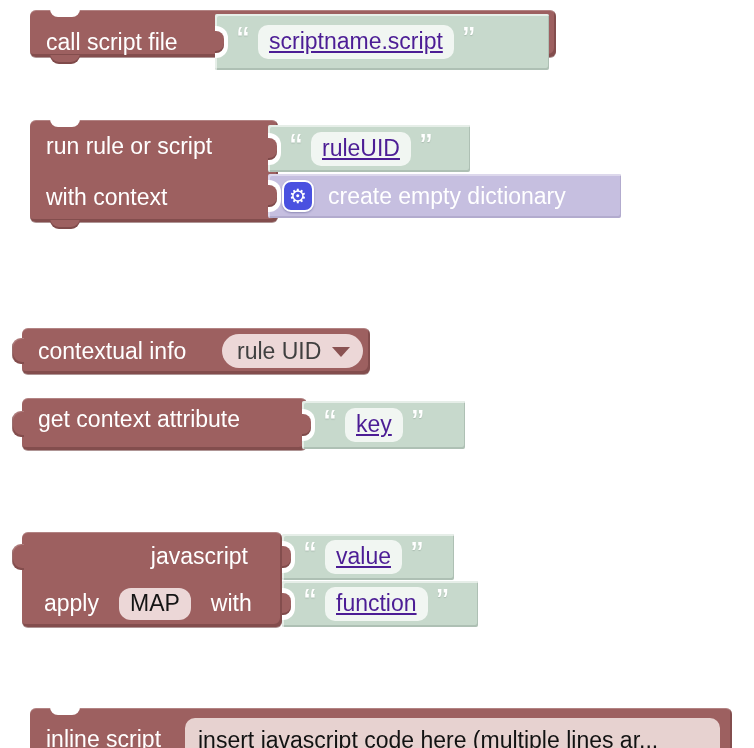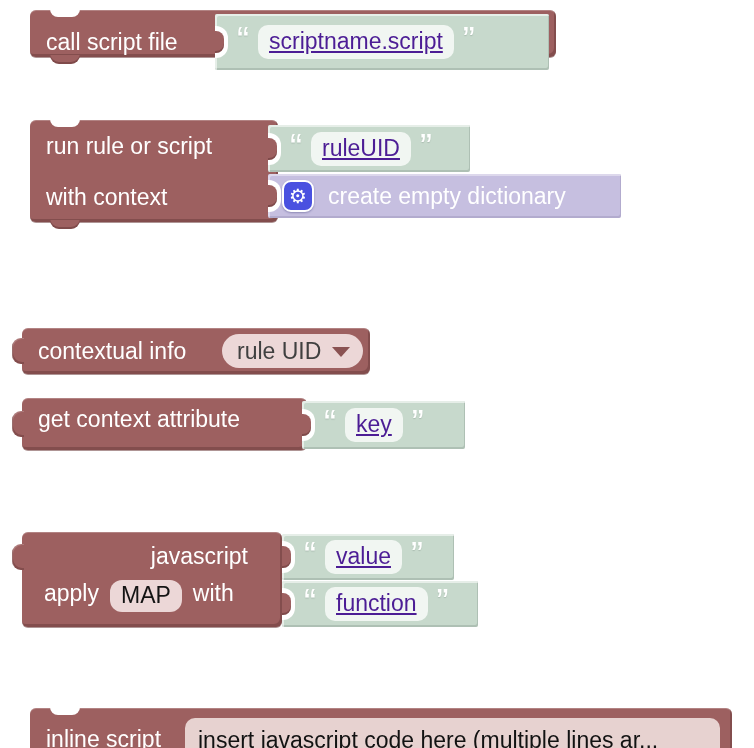--- a/index.html
+++ b/index.html
@@ -139,21 +139,21 @@
   }
   .code-field {
     position:absolute;
     background:#e7d2d0;
     border-radius:10px;
     display:flex; align-items:center;
     padding:0 13px;
     color:#121212;
     white-space:nowrap; overflow:hidden;
   }
-  .row2 { position:absolute; display:flex; align-items:flex-start; gap:11px; }
+  .row2 { position:absolute; display:flex; align-items:center; gap:20px; }
 </style>
 </head>
 <body>
 
 <div id="workspace">
 
   <div class="blk" style="left:30px; top:10px; width:526px; height:47px;text-align:center;">
     <div class="notch"></div>
     <div class="bump"></div>
     <div class="blk-label" style="left:16px; top:0; height:64px;">call script file</div>

